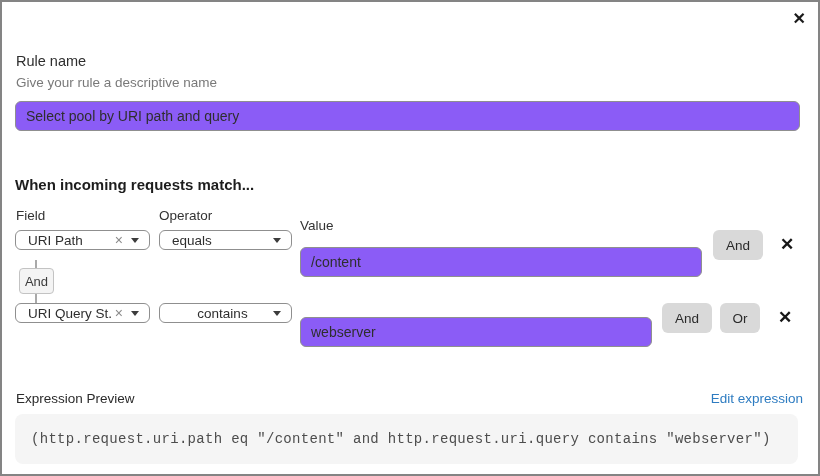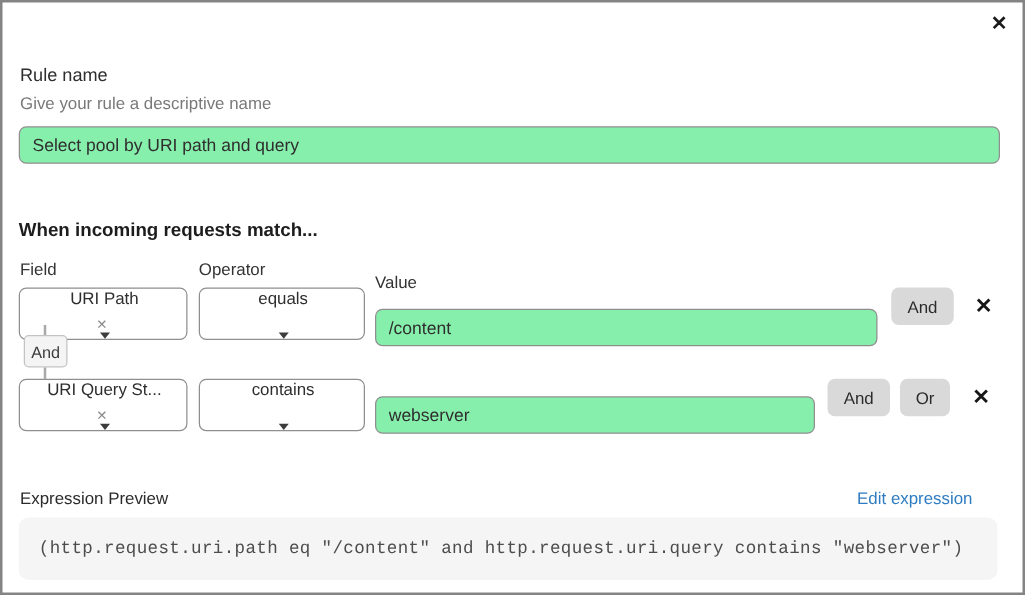--- a/index.html
+++ b/index.html
@@ -8,29 +8,29 @@
     position:relative;width:820px;height:476px;background:#ffffff;
     border:2px solid #848484;overflow:hidden;
     font-family:"Liberation Sans", sans-serif;color:#2b2b2b;
   }
   .abs{position:absolute;}
   .title{left:14px;top:8px;font-size:19px;font-weight:700;color:#1d1d1d;}
   .close-x{right:8px;top:5px;font-size:16px;font-weight:700;color:#1a1a1a;cursor:pointer;padding:2px 4px;}
   .label{font-size:14.5px;color:#2e2e2e;}
   .hint{font-size:13.5px;color:#797979;}
   .text-input{
-    border:1px solid #8f8f8f;border-radius:6px;background:#86efac;
+    border:1px solid #8f8f8f;border-radius:6px;background:#8b5cf6;
     font-family:"Liberation Sans", sans-serif;font-size:14px;color:#2e2e2e;
     padding:0 10px;outline:none;
   }
   .section-heading{font-size:15px;font-weight:700;color:#1d1d1d;}
   .col-label{font-size:13.5px;color:#333;}
   .select-box{
-    height:42px;border:1px solid #8f8f8f;border-radius:6px;background:#fff;
-    display:flex;align-items:center;padding:0 10px 0 12px;cursor:pointer;flex-direction:column;
+    height:20px;border:1px solid #8f8f8f;border-radius:6px;background:#fff;
+    display:flex;align-items:center;padding:0 10px 0 12px;cursor:pointer;
   }
   .select-text{font-size:13.5px;color:#2e2e2e;white-space:nowrap;overflow:hidden;flex:1;}
   .clear-x{font-size:14px;color:#8a8a8a;margin:0 8px 0 4px;line-height:1;cursor:pointer;}
   .caret{width:0;height:0;border-left:4.5px solid transparent;border-right:4.5px solid transparent;border-top:5.5px solid #3c3c3c;}
   .value-input{height:30px;}
   .gray-btn{
     height:30px;background:#d9d9d9;border:none;border-radius:6px;
     font-family:"Liberation Sans", sans-serif;font-size:13.5px;color:#2b2b2b;
     display:flex;align-items:center;justify-content:center;cursor:pointer;
   }
@@ -91,17 +91,17 @@
   <div class="abs select-box" style="left:157px;top:301px;width:133px;text-align:center;">
     <span class="select-text">contains</span>
     <span class="caret"></span>
   </div>
   <input class="abs text-input value-input" style="left: 298px; top: 315px; width: 352px;" value="webserver">
   <button class="abs gray-btn" style="left:660px;top:301px;width:50px;">And</button>
   <button class="abs gray-btn" style="left:718px;top:301px;width:40px;">Or</button>
   <div class="abs row-remove" style="left:772px;top:301px;width:22px;">✕</div>
 
   <div class="abs expr-label" style="left:14px;top:389px;">Expression Preview</div>
-  <div class="abs expr-link" style="right:40px;top:389px;">Edit expression</div>
+  <div class="abs expr-link" style="right:15px;top:389px;">Edit expression</div>
   <div class="abs code-block"></div>
   <div class="abs code-text">(http.request.uri.path eq "/content" and http.request.uri.query contains "webserver")</div>
 
 </div>
 
 </body></html>

